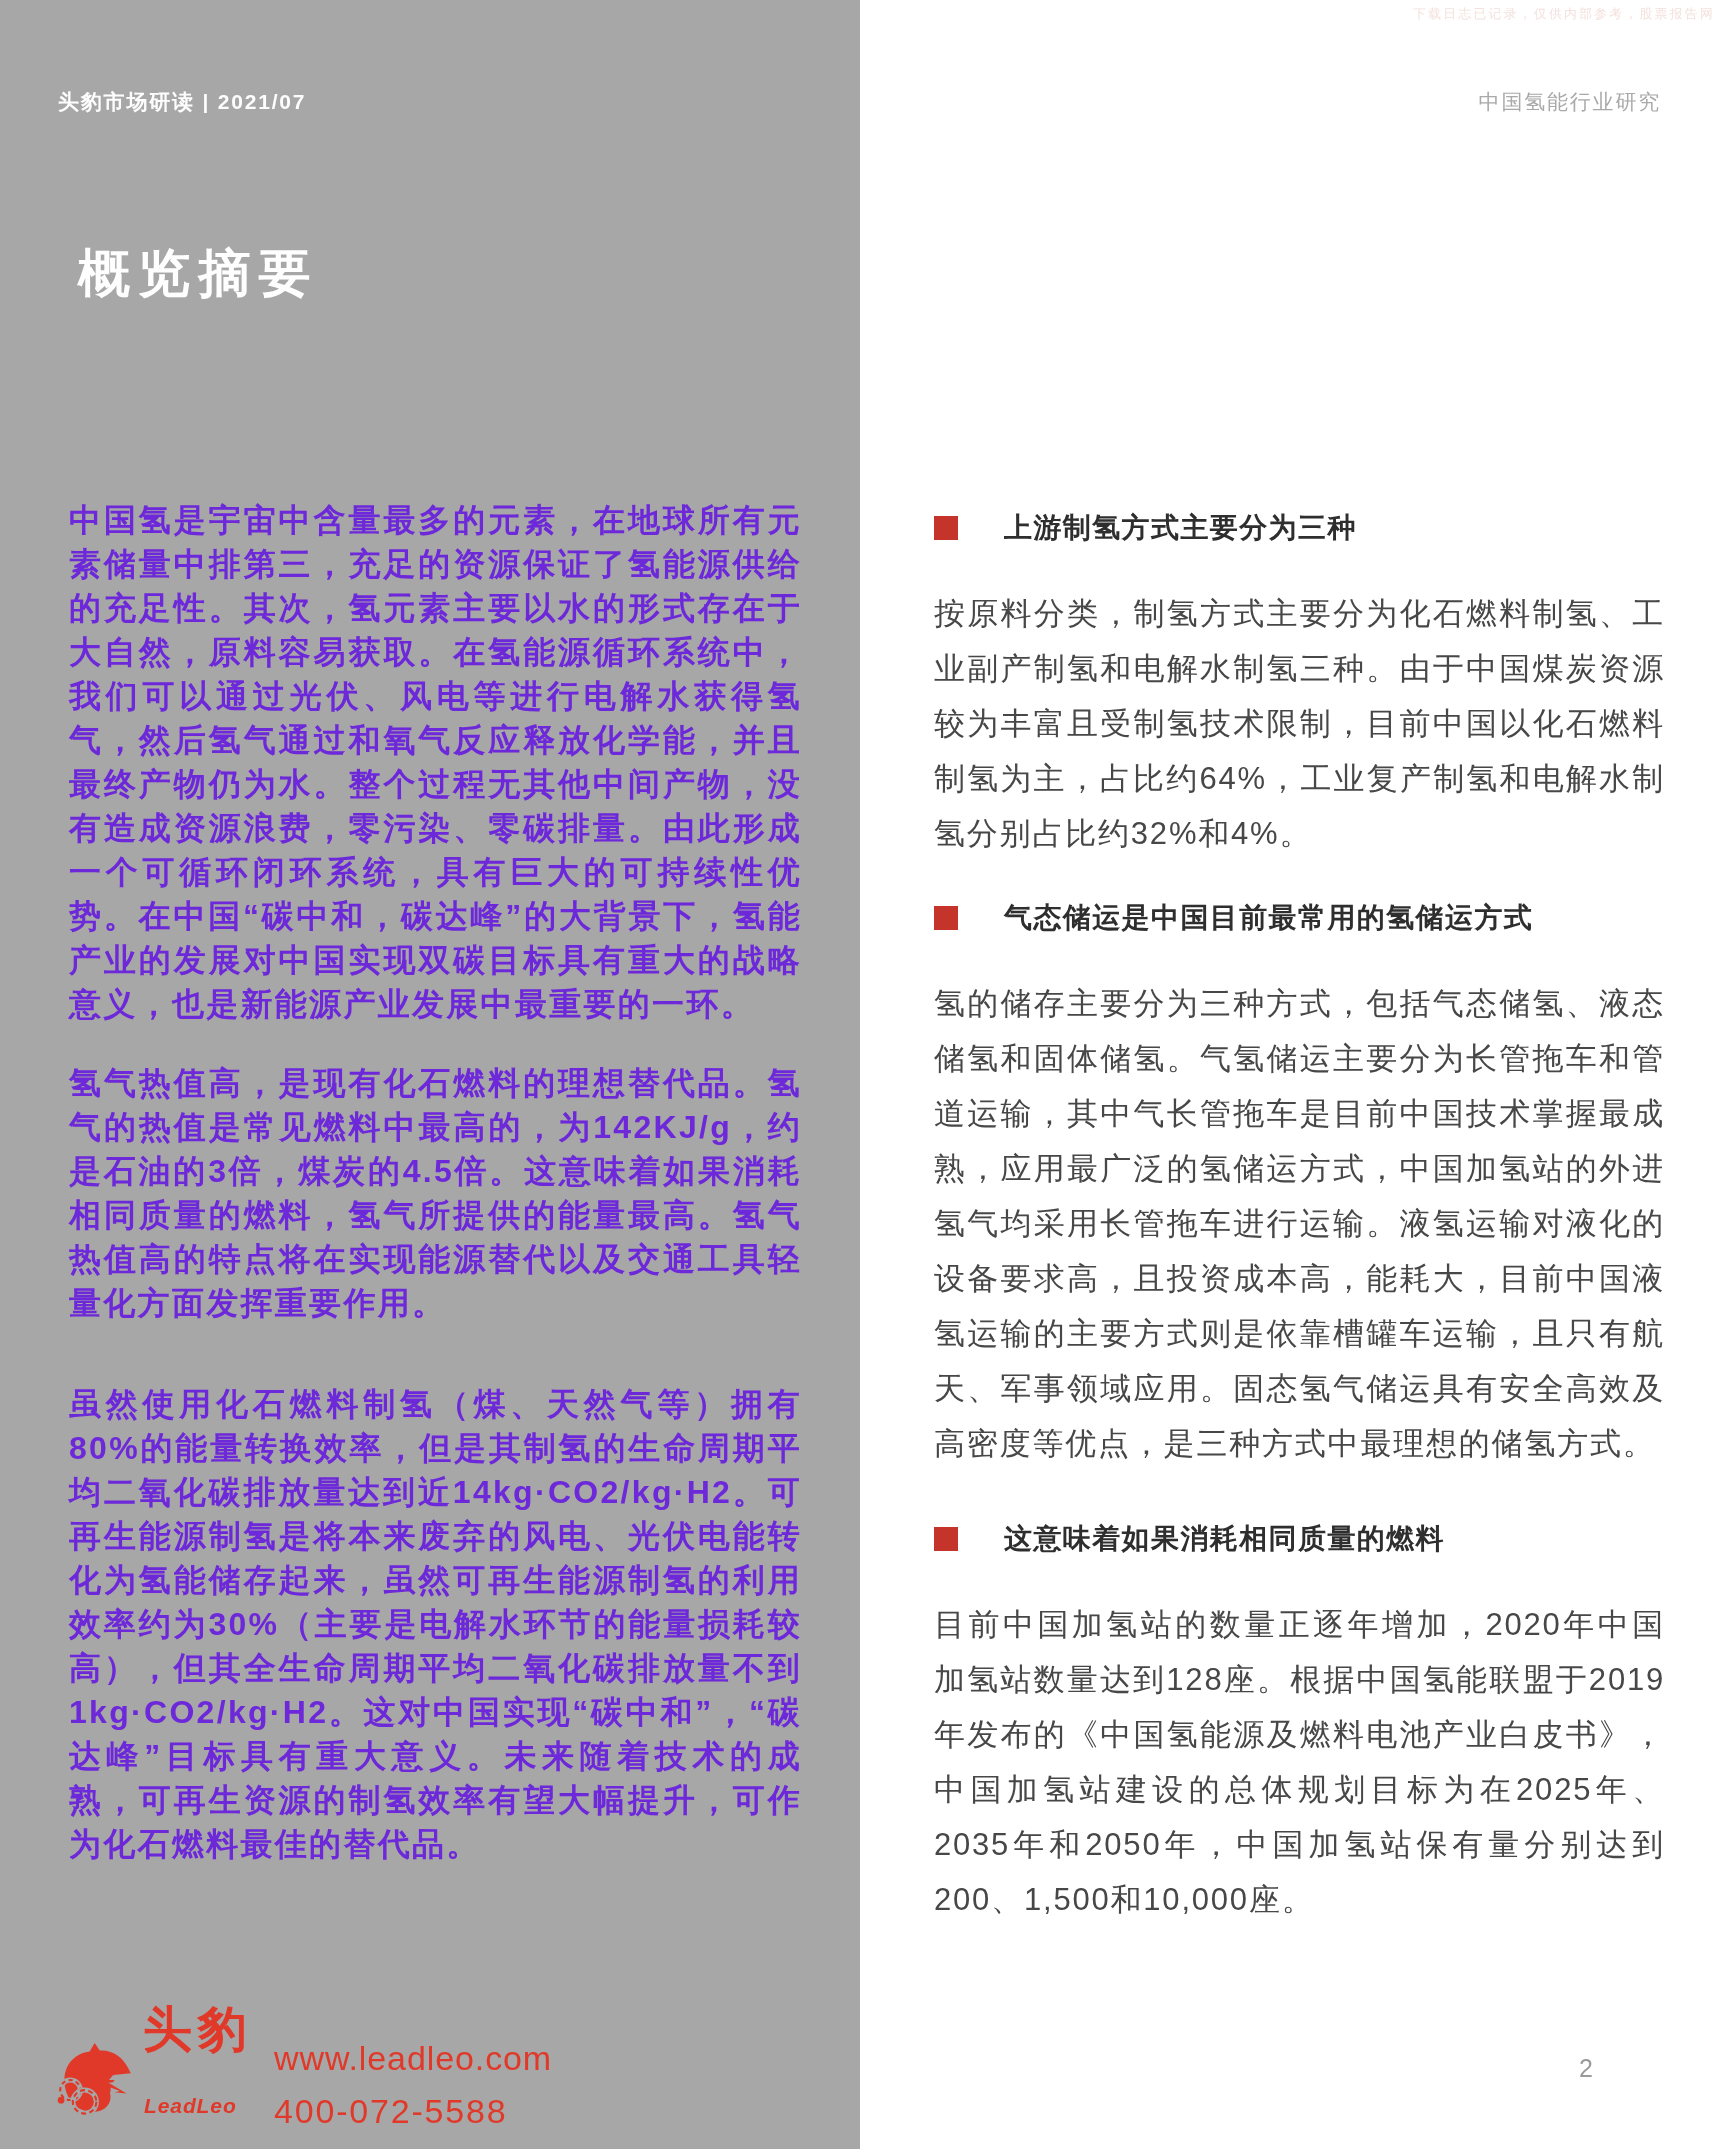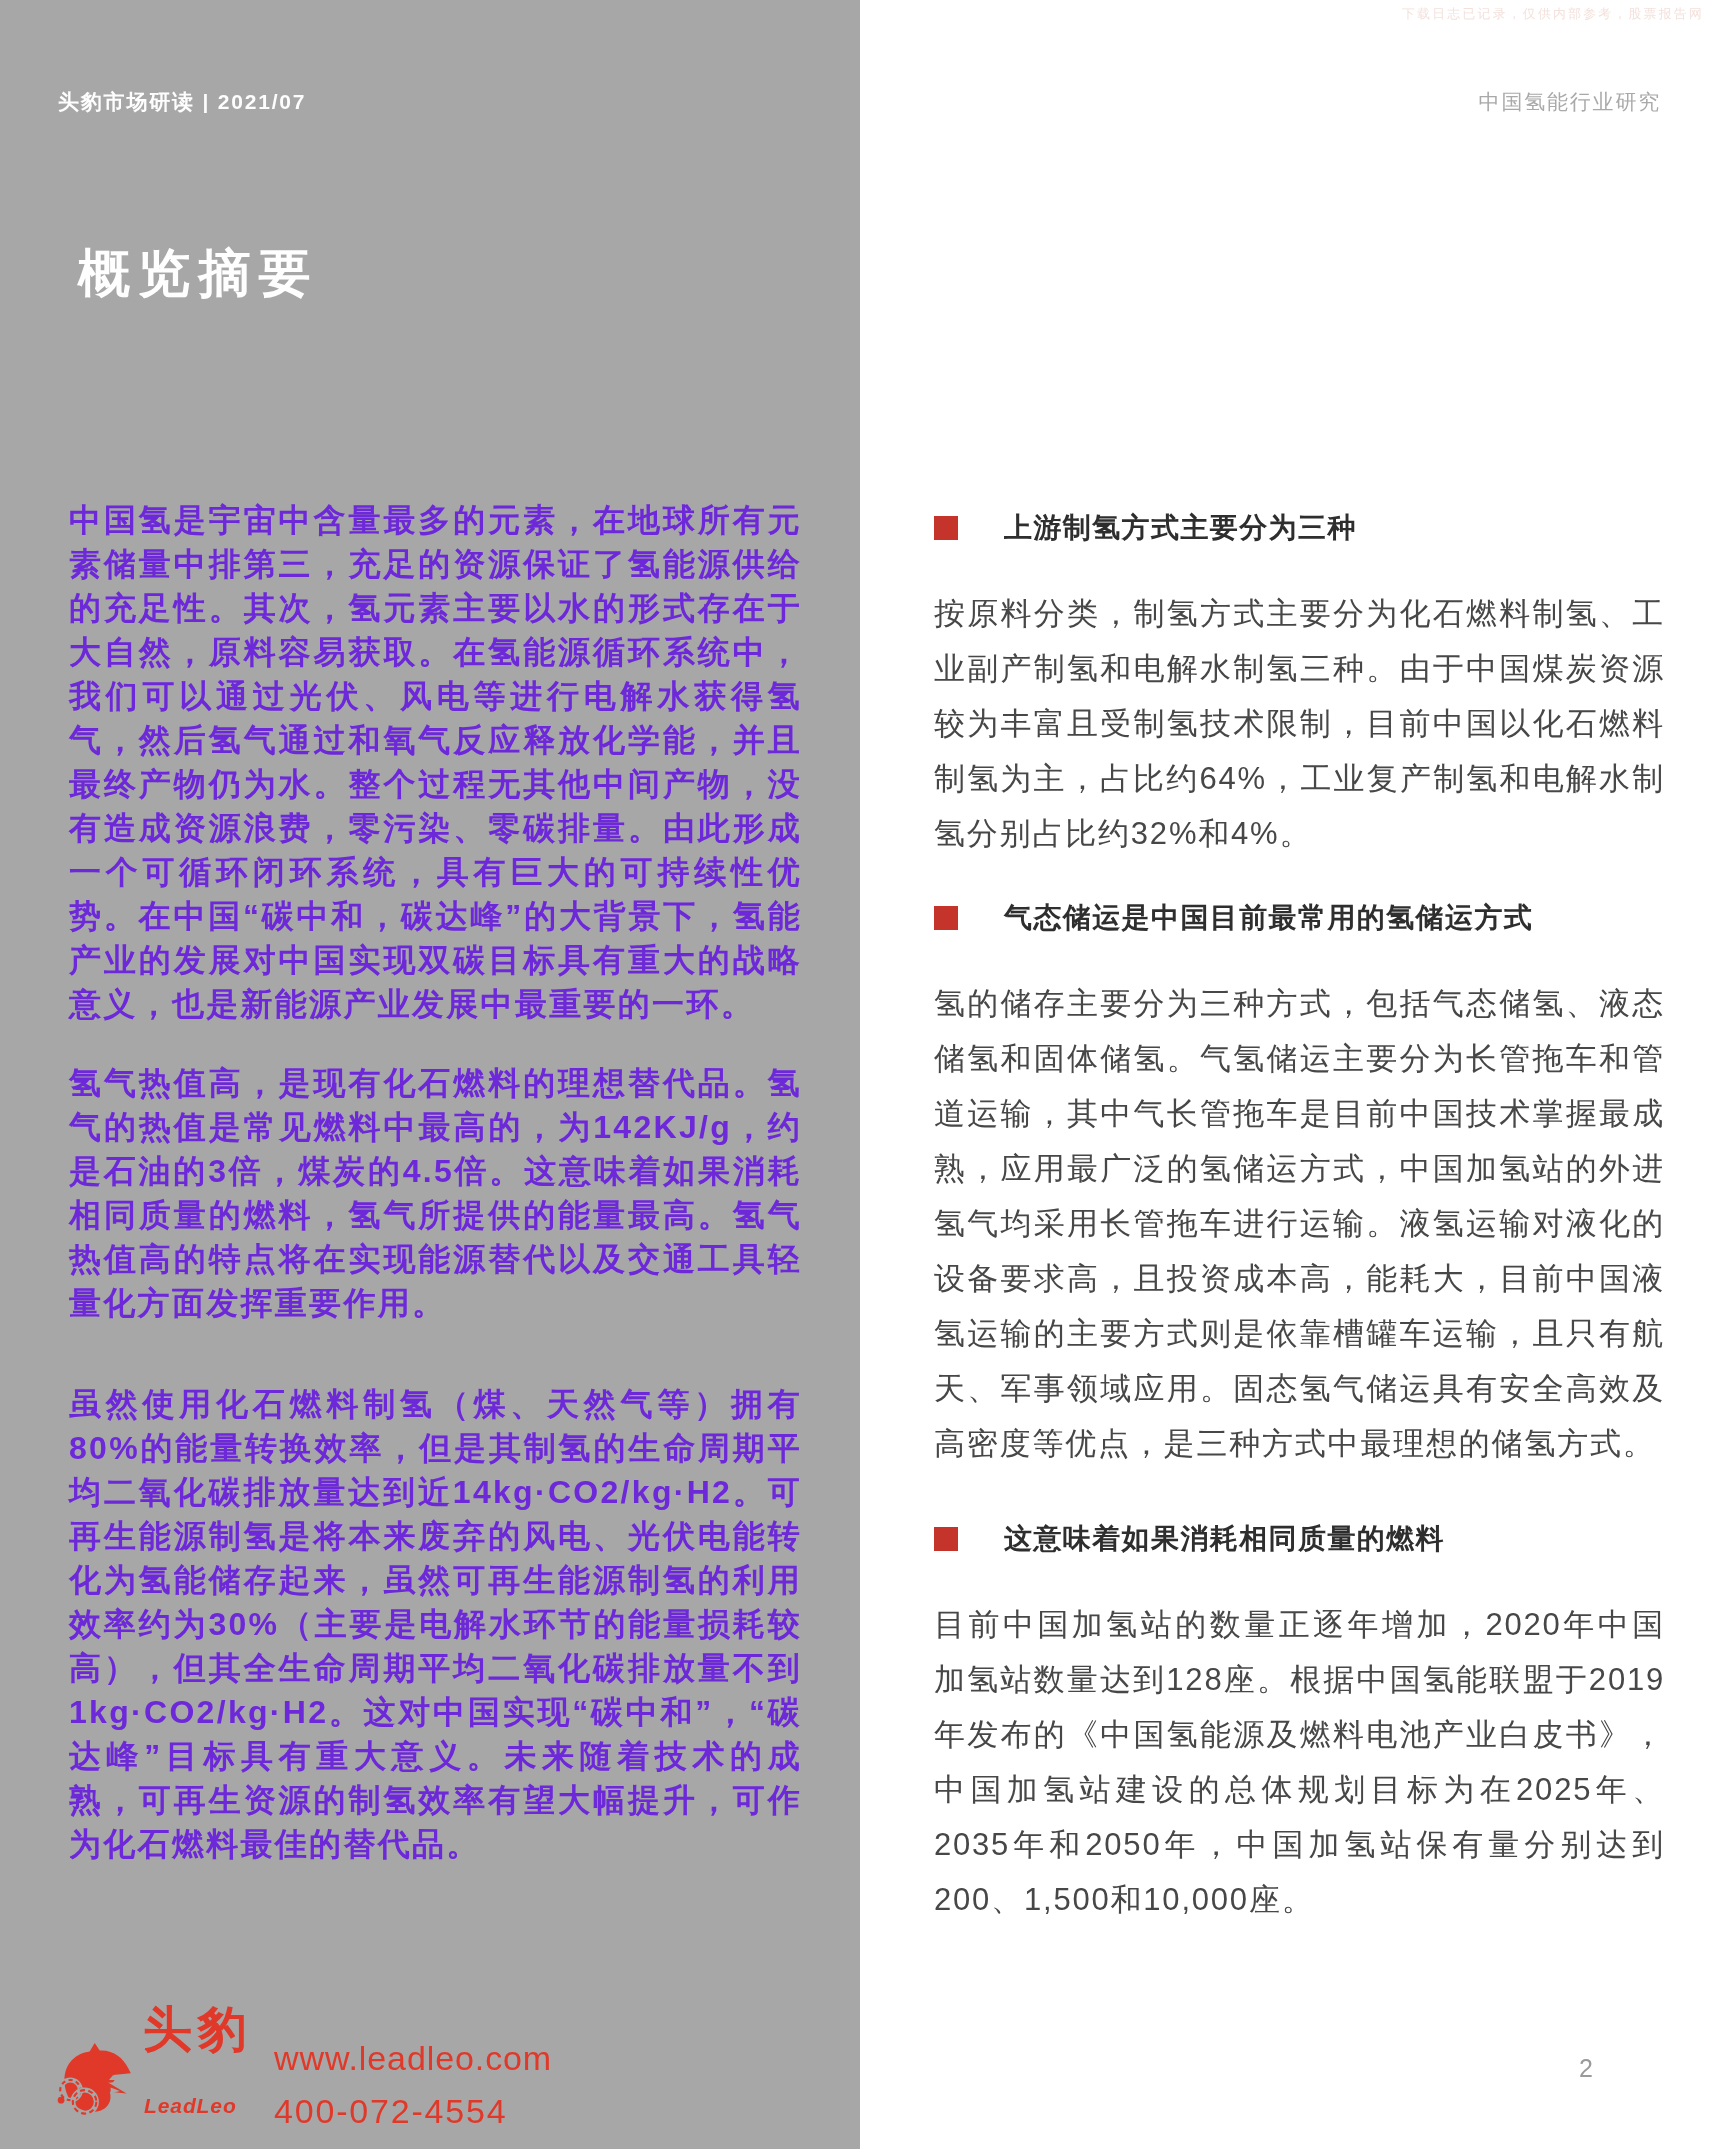--- a/index.html
+++ b/index.html
@@ -26,21 +26,21 @@
   .left-body{
     position:absolute;left:69px;top:498px;width:733px;
     color:#6d28d9;font-size:32px;line-height:44px;letter-spacing:2.3px;
     font-weight:700;text-align:justify;
   }
   .left-body p{margin:0;}
   .left-body p.p1{margin-bottom:35px;}
   .left-body p.p2{margin-bottom:57px;}
 
   .watermark{
-    position:absolute;top:5.5px;right:15px;
+    position:absolute;top:5.5px;right:4px;
     font-size:12.8px;color:#f3e1dc;letter-spacing:2.3px;white-space:nowrap;
   }
   .right-header{
     position:absolute;top:88px;right:58px;
     font-size:21px;color:#a9a9a9;letter-spacing:1.8px;white-space:nowrap;
   }
   .right-content{
     position:absolute;left:934px;top:508px;width:731px;
   }
   .section + .section{margin-top:37px;}
@@ -146,18 +146,18 @@
       <circle cx="40" cy="76" r="14" fill="none" stroke="#e0392a" stroke-width="2.5" stroke-dasharray="6 4"></circle>
       <circle cx="40" cy="76" r="3.6" fill="#e0392a"></circle>
       <circle cx="12" cy="74" r="4" fill="#e0392a"></circle>
     </svg>
   </div>
 
   <div class="logo-cn">头豹</div>
   <div class="logo-en">LeadLeo</div>
 
   <div class="footer-site">www.leadleo.com</div>
-  <div class="footer-phone">400-072-4554</div>
+  <div class="footer-phone">400-072-5588</div>
 
   <div class="page-number">2</div>
 
 </div>
 
 
 </body></html>

